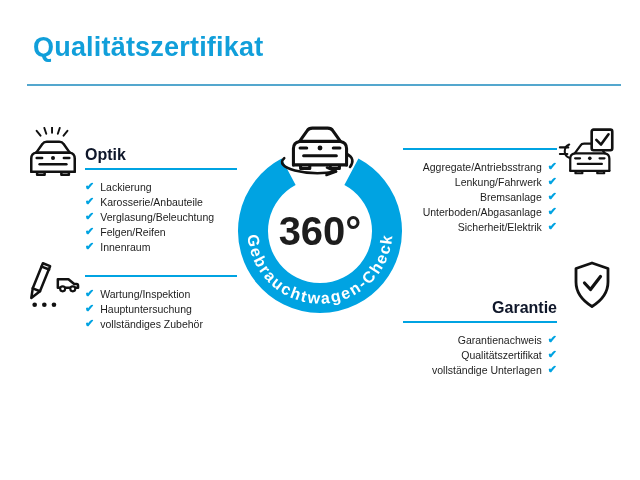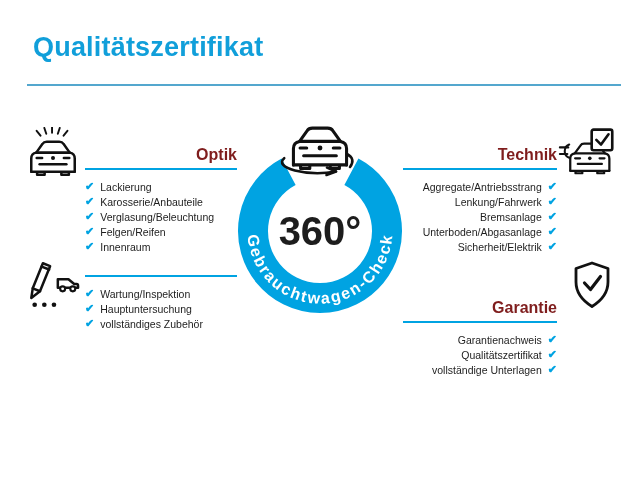--- a/index.html
+++ b/index.html
@@ -11,21 +11,21 @@
     position:absolute; left:33px; top:32px;
     font-size:27px; font-weight:bold; color:#119fda; letter-spacing:.2px;
   }
   .toprule {
     position:absolute; left:27px; top:84px; width:594px; height:2px;
     background:#54a7ce;
   }
   .section { position:absolute; width:152px; }
   .sec-left  { left:85px; }
   .sec-right { left:403px; width:154px; text-align:right; }
-  .sec-h { font-size:16px; line-height:20px; font-weight:bold; color:#7f1d1d;text-align:right; }
+  .sec-h { font-size:16px; line-height:20px; font-weight:bold; color:#0f172a; }
   .sec-u { height:2px; background:#00a3e2; margin-top:3px; }
   .items { margin-top:9px; }
   .item {
     display:flex; align-items:center; gap:6px; height:15px;
     font-size:10.5px; color:#1d1d1d; white-space:nowrap;
   }
   .sec-right .item { justify-content:flex-end; }
   .chk { color:#00a3e2; font-size:11px; font-weight:bold; line-height:1; }
   .icon { position:absolute; }
   .icon svg { display:block; }
@@ -143,21 +143,20 @@
           <span>Hauptuntersuchung</span>
         </div>
       <div class="item">
           <span class="chk">✔</span>
           <span>vollständiges Zubehör</span>
         </div>
     </div>
   </div>
 
   <div class="section sec-right" style="top:145px;">
-    <div class="sec-h">Technik</div>
     <div class="sec-u"></div>
     <div class="items">
       <div class="item">
           <span>Aggregate/Antriebsstrang</span>
           <span class="chk">✔</span>
         </div>
       <div class="item">
           <span>Lenkung/Fahrwerk</span>
           <span class="chk">✔</span>
         </div>

